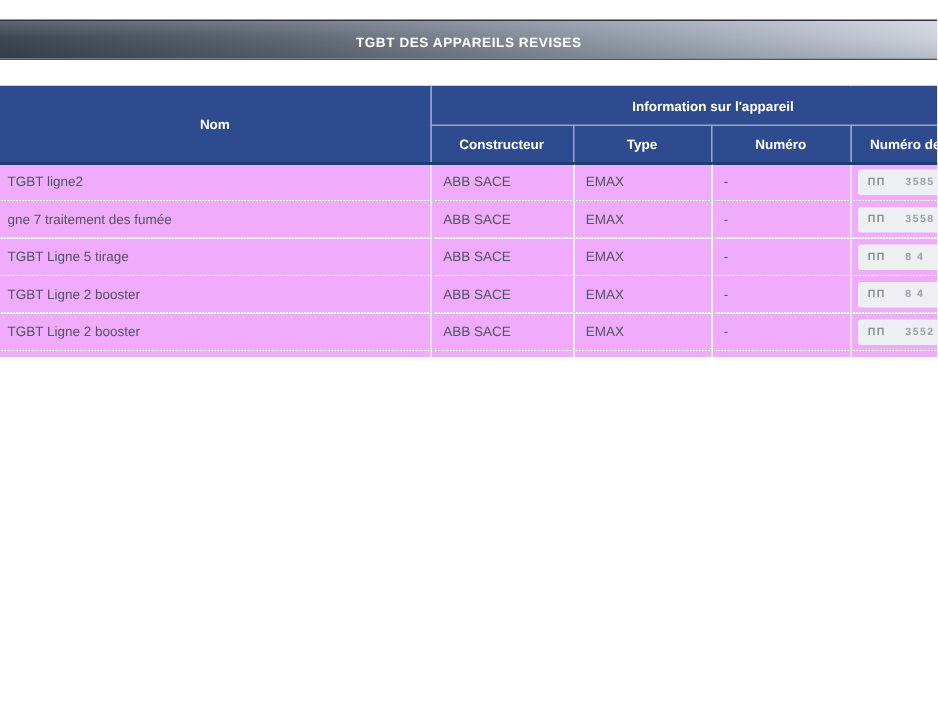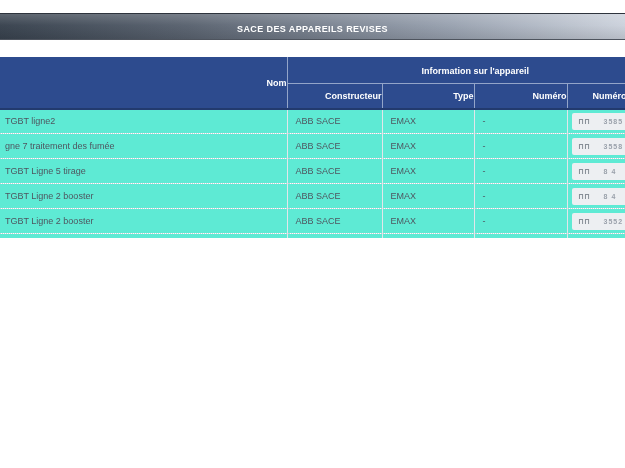--- a/index.html
+++ b/index.html
@@ -51,25 +51,25 @@
     font-weight: bold;
     text-align: center;
     vertical-align: middle;
     border: 1px solid #93a5c9;
     border-top: 1px solid #2d4b8e;
   }
   thead tr.group-row th { height: 26px; }
   thead tr.cols-row  th { height: 25px; }
   thead th:first-child { border-left: none; }
   thead th:last-child  { border-right: none; }
-  thead th.th-bottom { border-bottom: 2px solid #223a6e; text-align: right; }
+  thead th.th-bottom { border-bottom: 2px solid #223a6e; }
 
   tbody td {
     height: 25px;
-    background: #5eead4;
+    background: #f0abfc;
     font-size: 9px;
     color: #4f5660;
     vertical-align: middle;
     border-right: 1px solid #e3e6ea;
     border-bottom: 1px dotted #c9ced6;
     padding-left: 8px;
     white-space: nowrap;
     overflow: hidden;
   }
   tbody td:first-child { border-left: none; padding-left: 5px; }
@@ -108,21 +108,21 @@
   }
 </style>
 </head>
 <body>
 
 <div class="page">
 
   <div class="top-spacer"></div>
 
   <div class="title-bar">
-    <span class="title">SACE DES APPAREILS REVISES</span>
+    <span class="title">TGBT DES APPAREILS REVISES</span>
   </div>
 
   <div class="gap"></div>
 
   <div class="table-viewport">
     <table>
       <colgroup>
         <col class="c-nom">
         <col class="c-constructeur">
         <col class="c-type">

